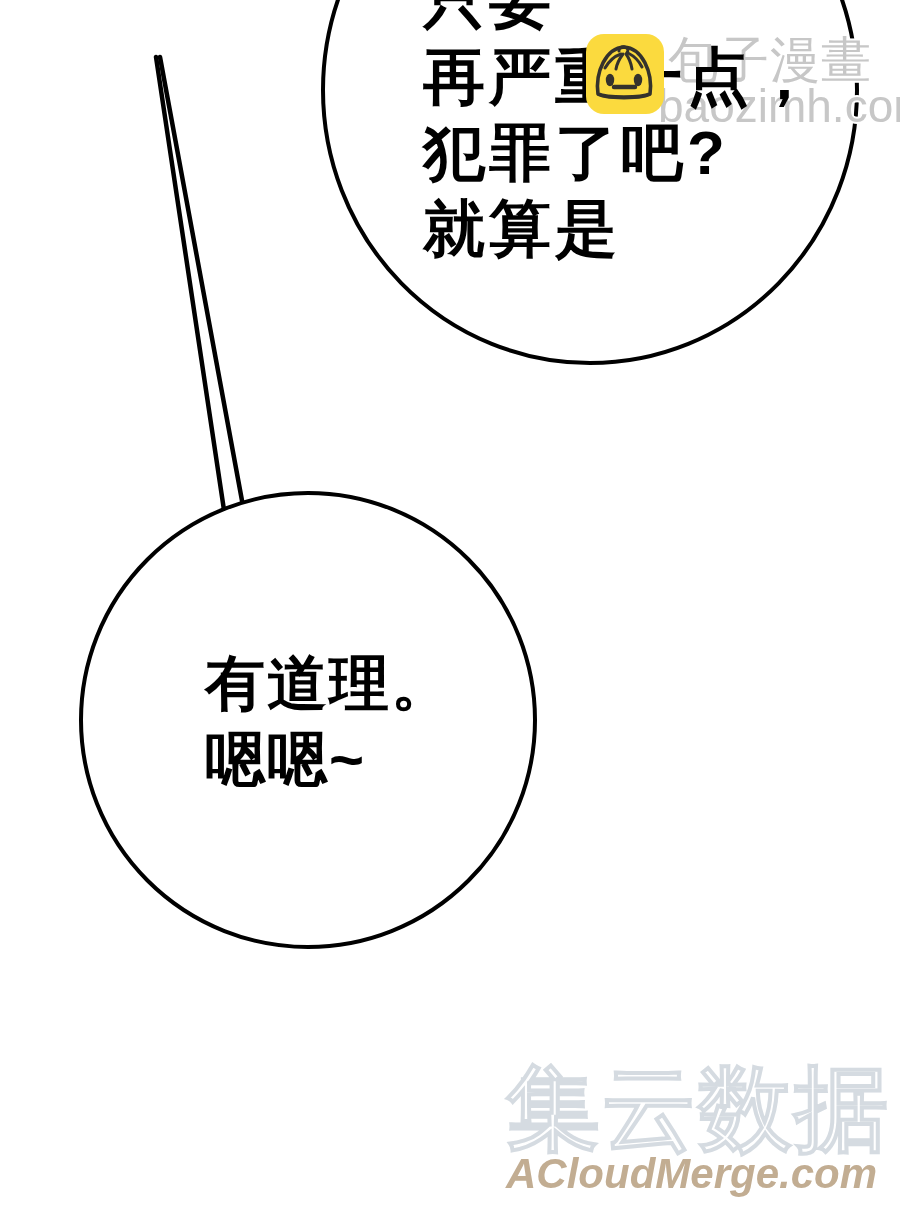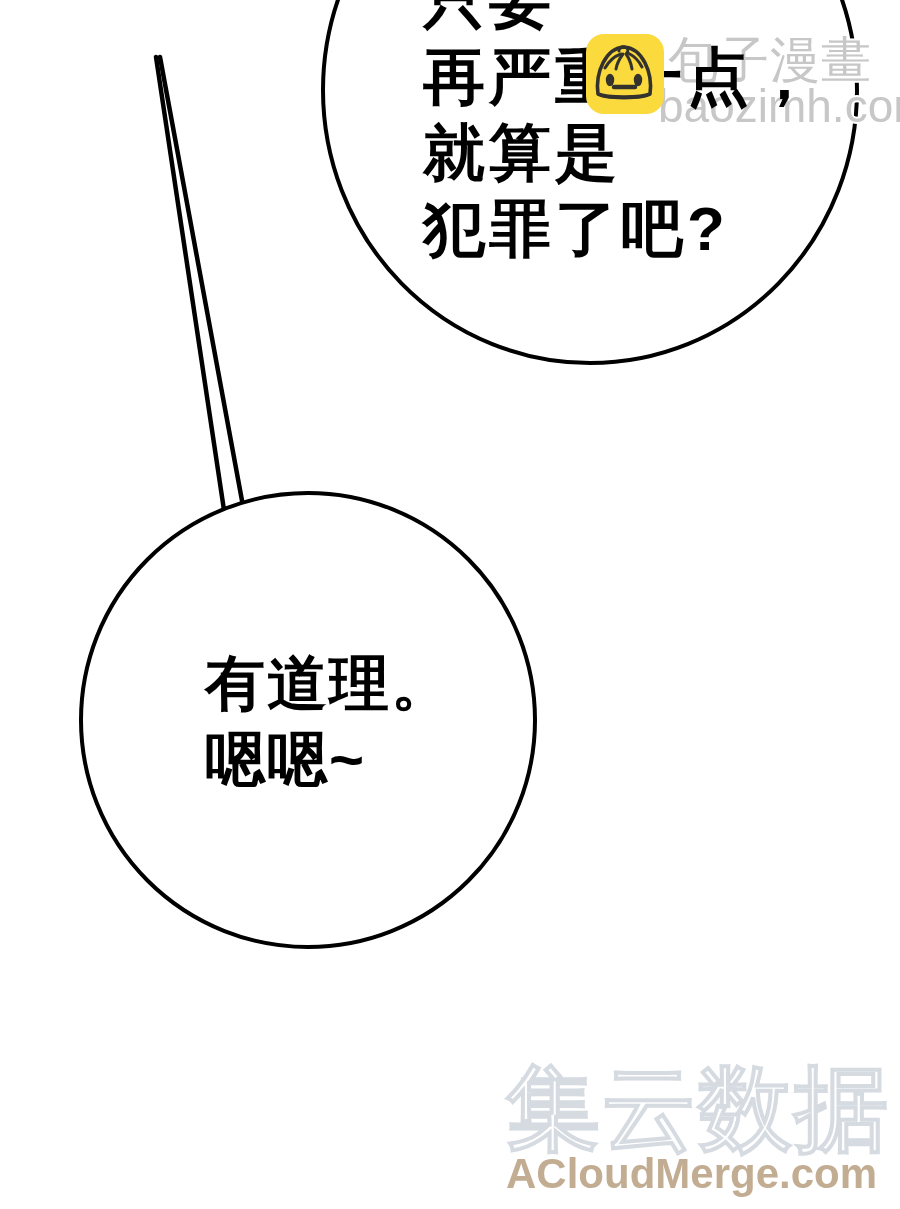--- a/index.html
+++ b/index.html
@@ -65,21 +65,21 @@
     font-weight: 400;
     color: #ffffff;
     -webkit-text-stroke: 4px #d5dbe1;
     white-space: nowrap;
     z-index: 6;
     text-align: center;
   }
   .wm-acloud-domain {
     position: absolute; left: 506px; top: 1150px;
     font-size: 42px; line-height: 48px;
-    font-weight: 700; 
+    font-weight: 700; font-style: italic;
     color: #c2ad92;
     white-space: nowrap;
     z-index: 7;
   }
 </style>
 </head>
 <body>
 
 <div class="page">
 
@@ -89,22 +89,22 @@
     <ellipse cx="590" cy="90" rx="267" ry="273" fill="#ffffff" stroke="#000000" stroke-width="4"></ellipse>
     <circle cx="308" cy="720" r="227" fill="#ffffff" stroke="#000000" stroke-width="4"></circle>
   </svg>
 
   <div class="wm-baozi-name halo">包子漫畫</div>
   <div class="wm-baozi-domain halo">baozimh.com</div>
 
   <div class="speech-text top-bubble-text">
     <div>只要</div>
     <div>再严重一点，</div>
+    <div>犯罪了吧?</div>
     <div>就算是</div>
-    <div>犯罪了吧?</div>
   </div>
 
   <svg class="baozi-icon" viewBox="0 0 78 80">
     <rect x="0" y="0" width="78" height="80" rx="18" fill="#FBDA3E"></rect>
     <ellipse cx="38" cy="60" rx="27" ry="5.5" fill="#393731"></ellipse>
     <path d="M12,60 C9,38 20,14 38,13 C56,14 67,38 64,60 C55,64 21,64 12,60 Z" fill="#FBDA3E" stroke="#34322C" stroke-width="3.6" stroke-linejoin="round"></path>
     <g fill="none" stroke="#34322C" stroke-width="3" stroke-linecap="round">
       <path d="M33,17 a4.5,3.6 0 1 1 8,1.6"></path>
       <path d="M35,20 C29,22 23,27 19,34"></path>
       <path d="M37,20 C34,24 31,29 30,35"></path>

